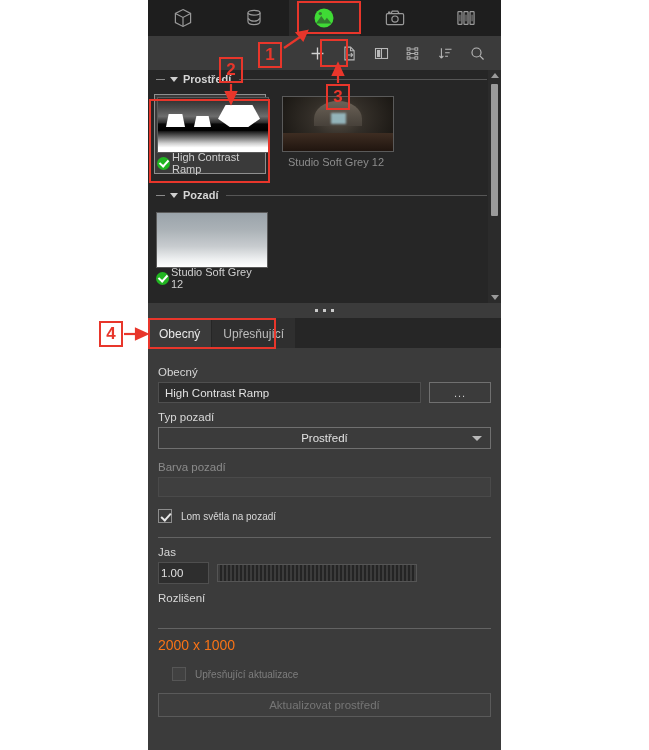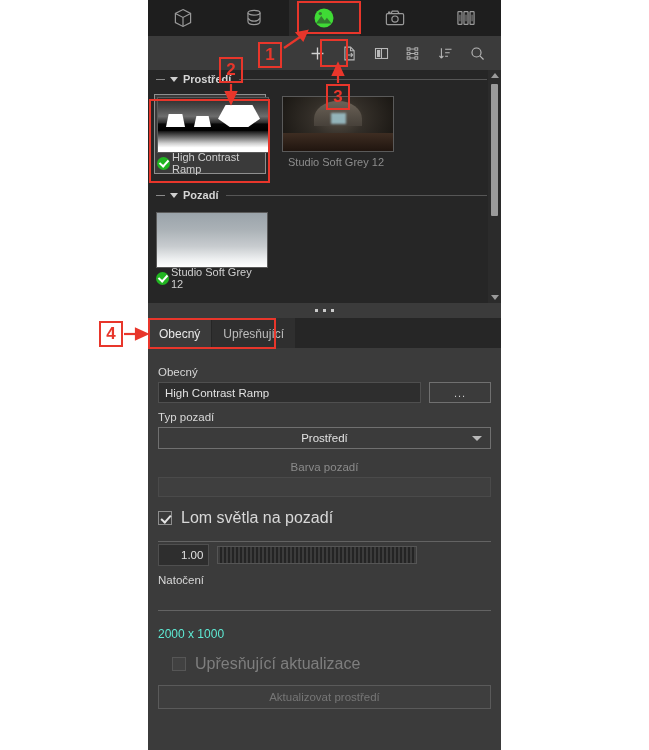--- a/index.html
+++ b/index.html
@@ -171,21 +171,21 @@
   }
   .proptab.active { background:#3b3b3b; color:#e8e8e8; }
 
   
   .form {
     position:absolute; left:0; top:348px; width:353px; height:402px;
     background:#3b3b3b; padding: 10px 10px 0 10px;
     overflow:hidden;
   }
   .flabel { font-size:11.5px; color:#d8d8d8; margin: 8px 0 4px 0; }
-  .flabel.dim { color:#8b8b8b;text-align:center; }
+  .flabel.dim { color:#8b8b8b; }
   .row { display:flex; gap:8px; align-items:center; }
 
   .tinput {
     flex:1; height:21px; background:#2e2e2e; border:1px solid #4f4f4f;
     color:#e0e0e0; font-size:11.5px; padding:0 6px;
     display:flex; align-items:center;
   }
   .dots-btn {
     width:62px; height:21px; background:#3b3b3b; border:1px solid #707070;
     color:#cfcfcf; font-size:11px; display:flex; align-items:center; justify-content:center;
@@ -205,43 +205,43 @@
   .chkrow { display:flex; align-items:center; gap:9px; margin-top:12px; }
   .chk {
     width:14px; height:14px; background:#3b3b3b; border:1px solid #8d8d8d;
     position:relative; cursor:pointer; flex:none;
   }
   .chk.on::after {
     content:""; position:absolute; left:4px; top:1px; width:4px; height:8px;
     border:solid #e6e6e6; border-width:0 2px 2px 0; transform:rotate(42deg);
   }
   .chk.off { background:#414141; border-color:#565656; }
-  .chktext { font-size:16px; color:#d8d8d8; }
+  .chktext { font-size:10px; color:#d8d8d8; }
   .chktext.dim { color:#7e7e7e; }
 
   .hr { height:1px; background:#636363; margin:14px 0 2px 0; }
 
   .numbox {
     width:51px; height:22px; background:#2e2e2e; border:1px solid #4f4f4f;
-    color:#e0e0e0; font-size:11.5px; display:flex; align-items:center; padding-left:22px;
+    color:#e0e0e0; font-size:11.5px; display:flex; align-items:center; padding-left:2px;
     flex:none;
   }
   .ribbed {
     flex:1; height:18px; background:#2b2b2b; border:1px solid #555;
     background-image: repeating-linear-gradient(to right,
       #3c3c3c 0px, #3c3c3c 2px, #242424 2px, #242424 4px);
     max-width:200px;
   }
   .sliderline { flex:1; position:relative; height:18px; display:flex; align-items:center; }
   .sliderline .track { position:absolute; left:8px; right:0; height:1px; background:#8e8e8e; }
   .sliderline .knob {
     position:absolute; left:0; width:13px; height:13px; border-radius:50%;
     border:1px solid #bdbdbd; background:#3b3b3b;
   }
-  .restext { font-size:12px; color:#5eead4; margin-top:16px; }
+  .restext { font-size:14px; color:#f97316; margin-top:8px; }
   .bigbtn {
     width:100%; height:24px; margin-top:12px;
     background:#3e3e3e; border:1px solid #5a5a5a; color:#767676;
     font-size:11.5px; display:flex; align-items:center; justify-content:center;
   }
 
   
   .ann { position:absolute; pointer-events:none; }
   .ann-box {
     border:2px solid #e8362b; color:#e8362b; background:transparent;
@@ -448,26 +448,27 @@
       <div class="flabel dim" style="margin-top:12px">Barva pozadí</div>
       <div class="colorbar"></div>
 
       <div class="chkrow">
         <span class="chk on"></span>
         <span class="chktext">Lom světla na pozadí</span>
       </div>
 
       <div class="hr"></div>
 
+      <div class="flabel" style="margin-top:8px">Jas</div>
       <div class="row">
         <div class="numbox">1.00</div>
         <div class="ribbed"></div>
       </div>
 
-      <div class="flabel" style="margin-top:8px">Natočení</div>
+      <div class="flabel" style="margin-top:8px">Rozlišení</div>
 
       <div class="hr" style="margin-top:24px"></div>
 
       <div class="restext">2000 x 1000</div>
 
       <div class="chkrow" style="margin-top:14px;padding-left:14px">
         <span class="chk off"></span>
         <span class="chktext dim">Upřesňující aktualizace</span>
       </div>
 

